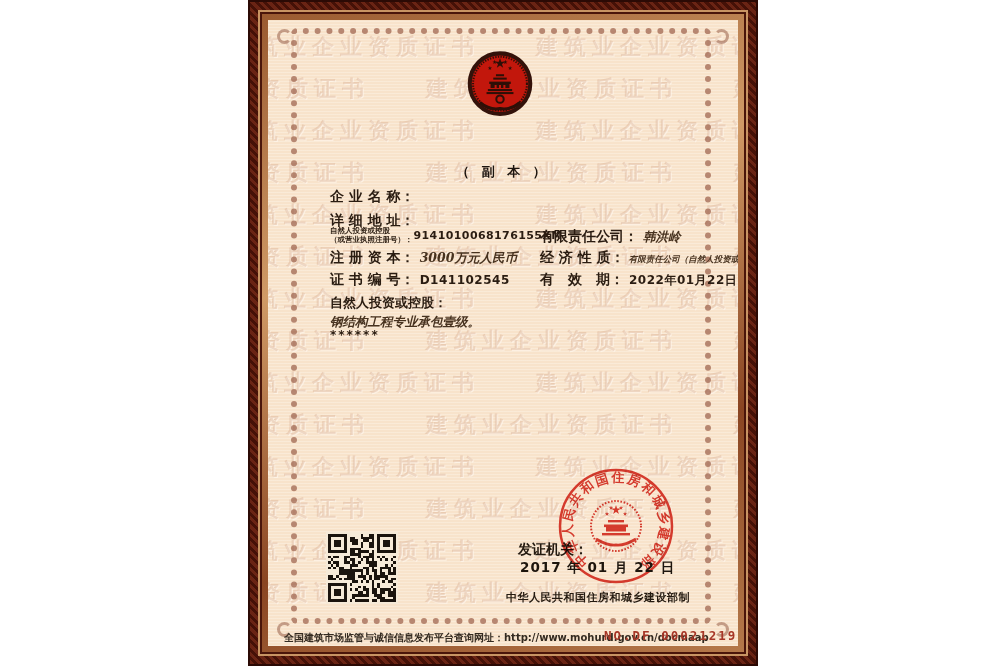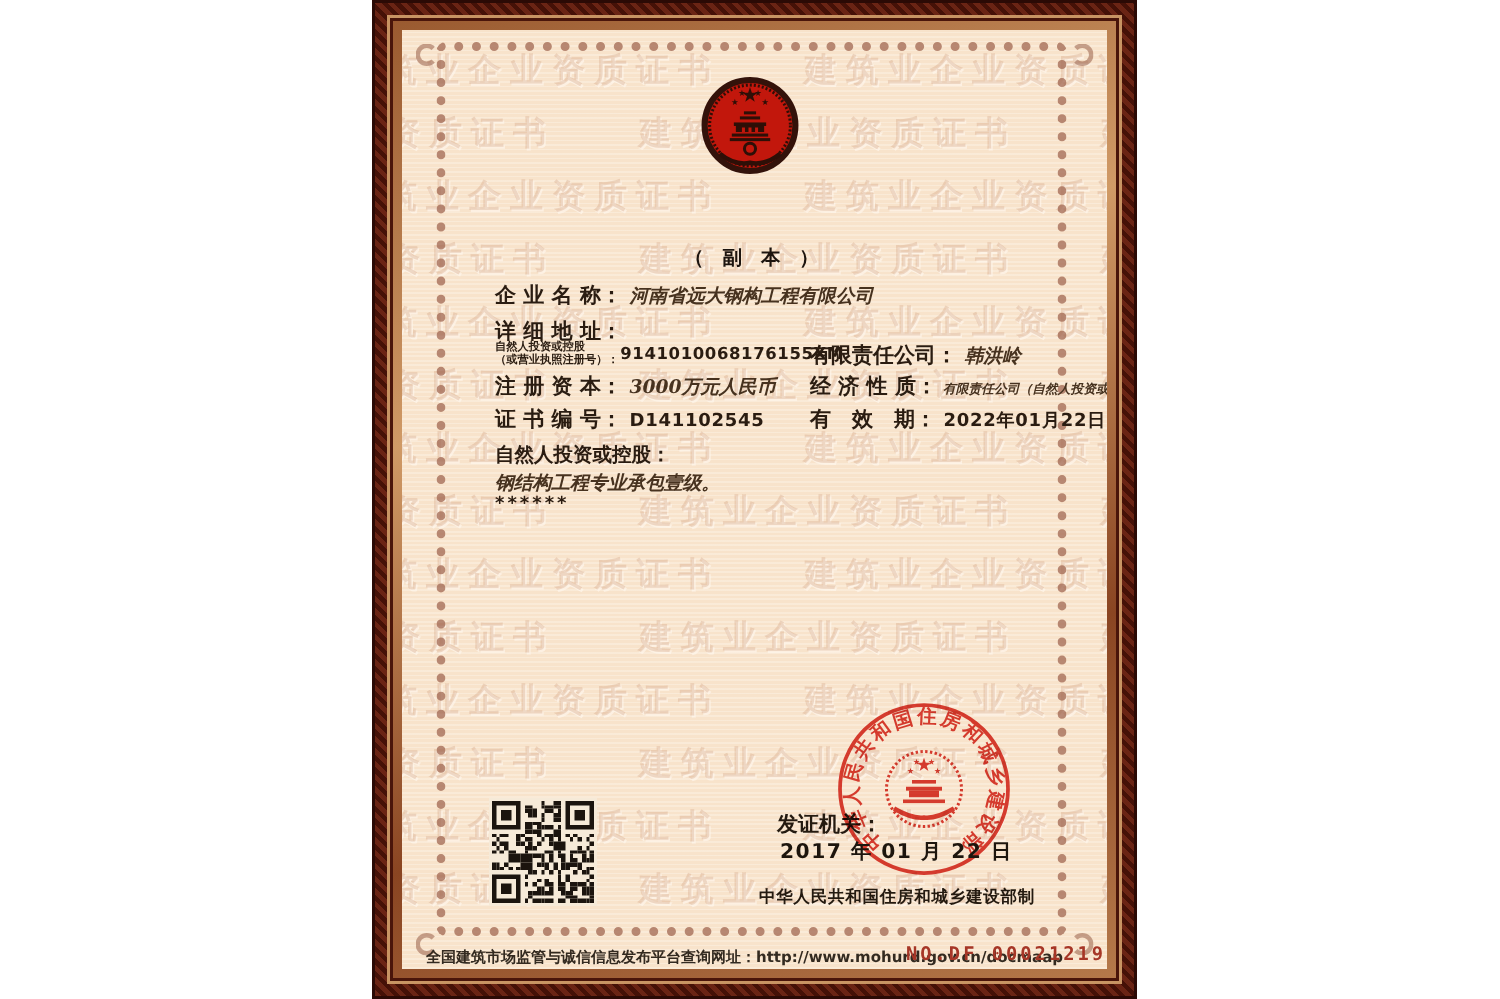--- a/index.html
+++ b/index.html
@@ -138,21 +138,20 @@
           <rect x="32" y="58" width="36" height="3" fill="#2e0f07"></rect>
           <rect x="30" y="62.5" width="40" height="3" fill="#2e0f07"></rect>
           <circle cx="50" cy="73" r="5.5" fill="none" stroke="#2e0f07" stroke-width="3"></circle>
           <path d="M20,78 Q35,90 50,87 Q65,90 80,78" fill="none" stroke="#2e0f07" stroke-width="4.5"></path>
         </svg>
 
         <div class="subtitle">（ 副 本 ）</div>
 
         <div class="row row-company">
           <span class="lbl">企 业 名 称：</span>
-          <span class="val">河南省远大钢构工程有限公司</span>
         </div>
         <div class="row row-address">
           <span class="lbl">详 细 地 址：</span>
         </div>
         <div class="row row-credit" style="align-items:center">
           <span class="credit-lbl">
             <span>自然人投资或控股</span><br>
             <span>（或营业执照注册号）：</span>
           </span>
           <span class="credit-val">9141010068176155XM</span>

